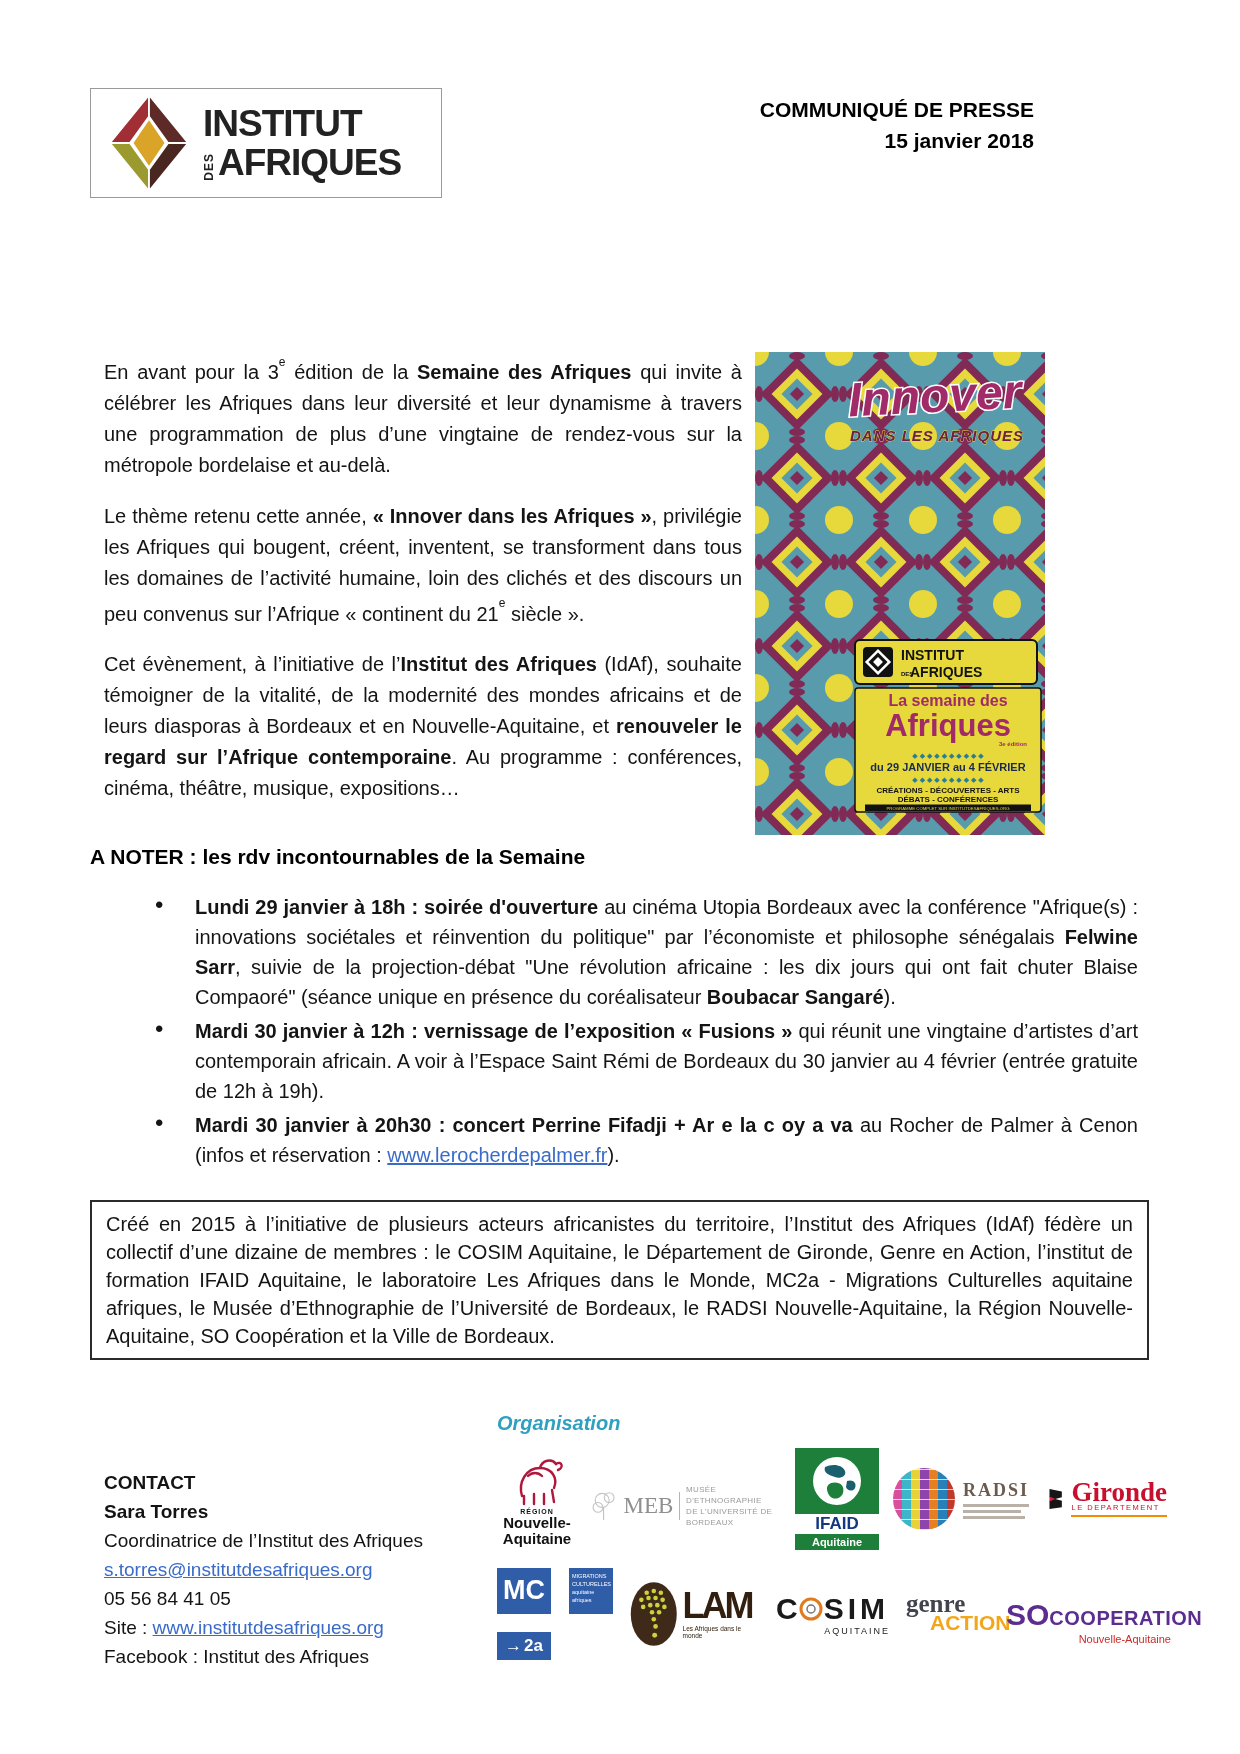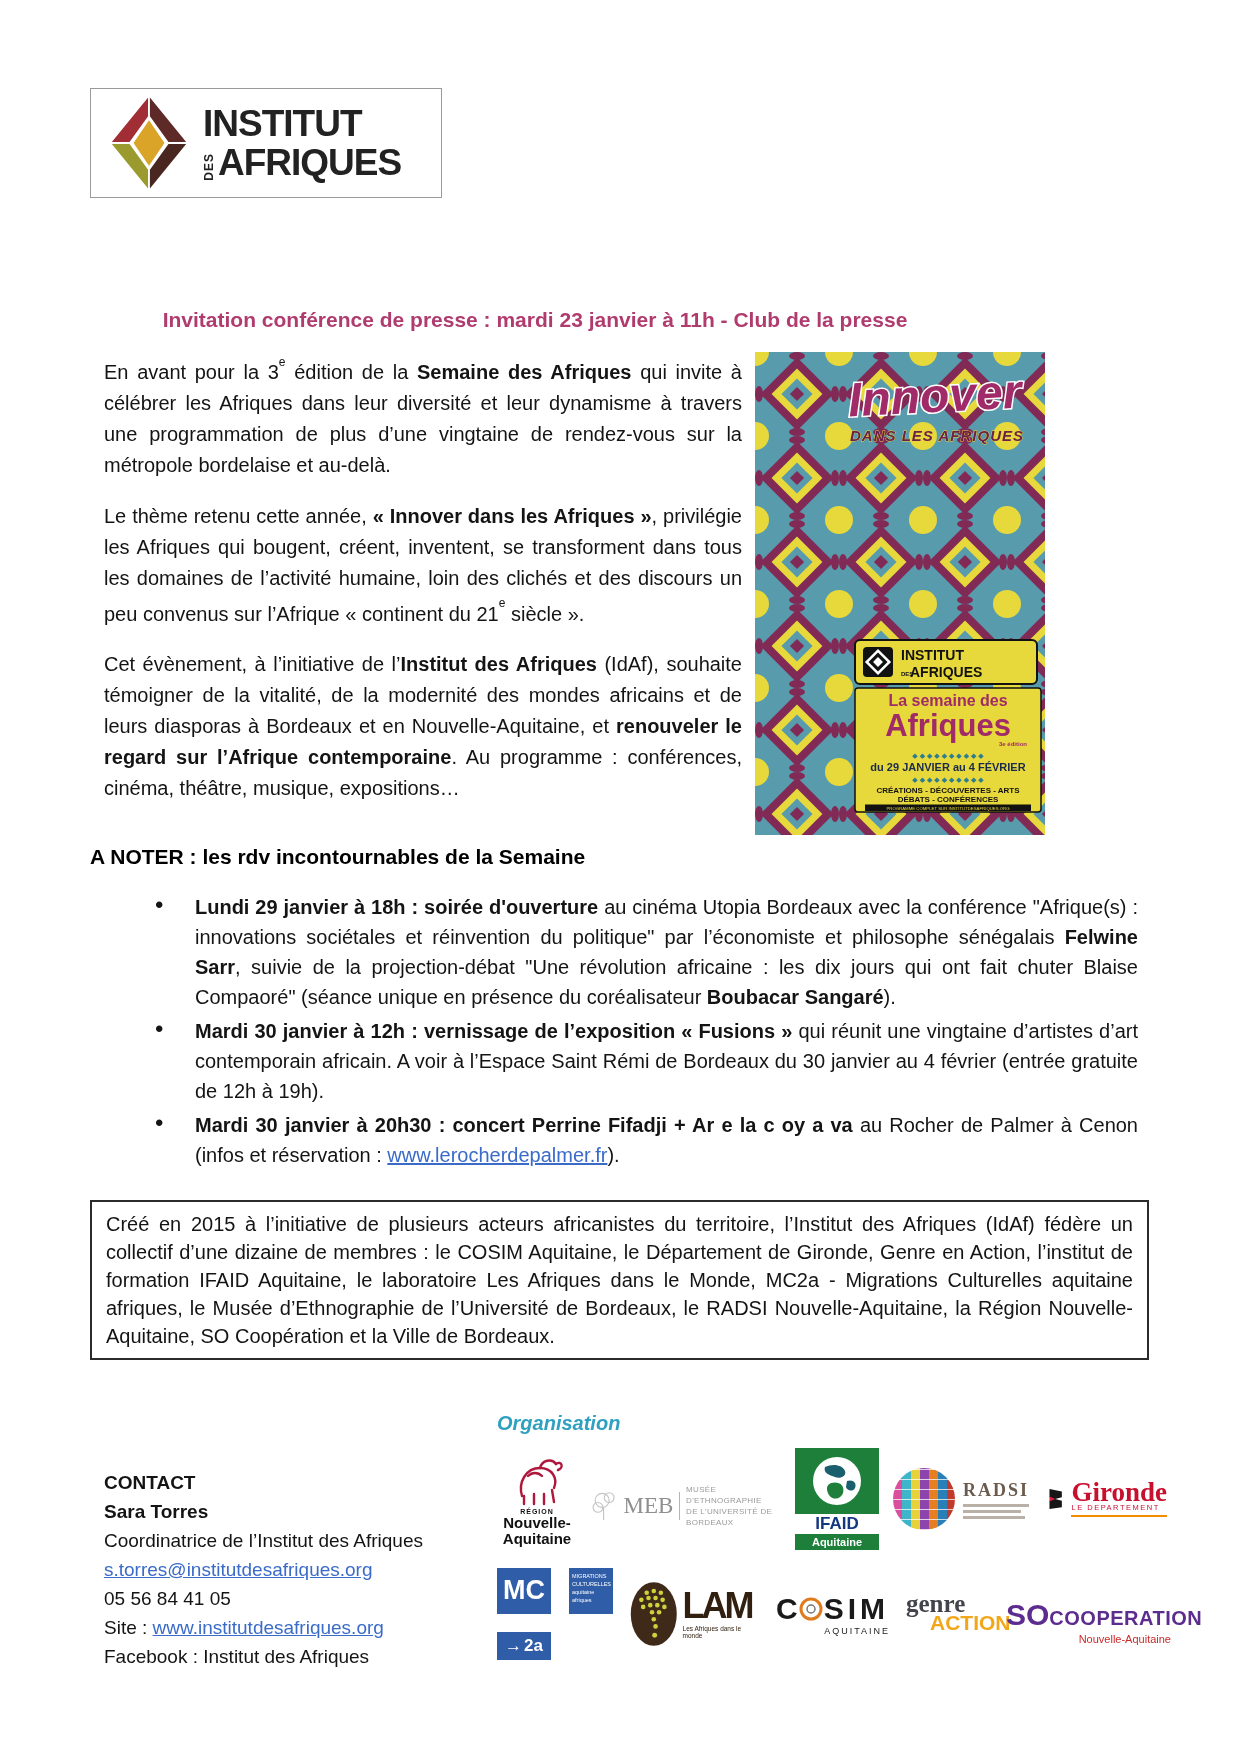--- a/index.html
+++ b/index.html
@@ -133,23 +133,26 @@
     </svg>
     <div class="logo-text">
       <div class="logo-line1">INSTITUT</div>
       <div class="logo-line2">
         <span class="logo-des">DES</span>
         <span class="logo-afr">AFRIQUES</span>
       </div>
     </div>
   </div>
 
-
-
-  <div class="invitation">Invitation conférence de presse : mardi 23 janvier à 11h - Club de la presse</div>
+  <div class="press-block">
+    <div>COMMUNIQUÉ DE PRESSE</div>
+    <div>15 janvier 2018</div>
+  </div>
+
+
 
   <div class="intro">
     <p><span>En avant pour la 3</span><sup class="e">e</sup><span> édition de la </span><b>Semaine des Afriques</b><span> qui invite à célébrer les Afriques dans leur diversité et leur dynamisme à travers une programmation de plus d’une vingtaine de rendez-vous sur la métropole bordelaise et au-delà.</span></p>
     <p><span>Le thème retenu cette année, </span><b>« Innover dans les Afriques »</b><span>, privilégie les Afriques qui bougent, créent, inventent, se transforment dans tous les domaines de l’activité humaine, loin des clichés et des discours un peu convenus sur l’Afrique « continent du 21</span><sup class="e">e</sup><span> siècle ».</span></p>
     <p><span>Cet évènement, à l’initiative de l’</span><b>Institut des Afriques</b><span> (IdAf), souhaite témoigner de la vitalité, de la modernité des mondes africains et de leurs diasporas à Bordeaux et en Nouvelle-Aquitaine, et </span><b>renouveler le regard sur l’Afrique contemporaine</b><span>. Au programme : conférences, cinéma, théâtre, musique, expositions…</span></p>
   </div>
 
   <div class="poster">
     <svg width="290" height="483" viewBox="0 0 290 483">
       <defs>

